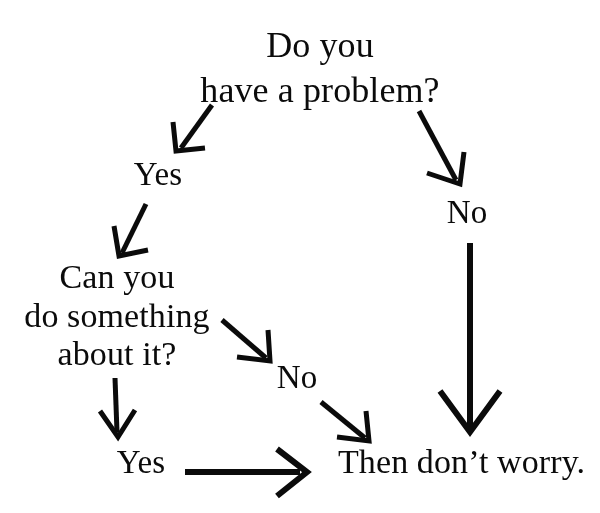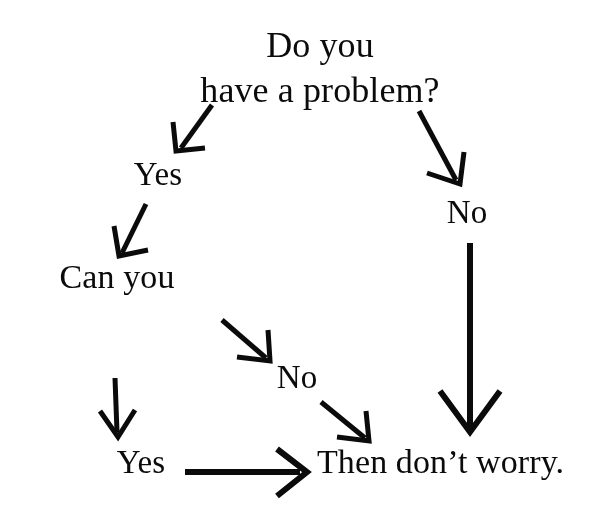--- a/index.html
+++ b/index.html
@@ -67,21 +67,21 @@
   }
 
   #node-yes-bottom {
     left: 141px;
     top: 445px;
     transform: translateX(-50%);
     font-size: 33px;
   }
 
   #node-outcome {
-    left: 317px;
+    left: 338px;
     top: 444px;
     font-size: 34px;
     text-align: center;
   }
 
   
   #arrow-layer {
     position: absolute;
     left: 0;
     top: 0;
@@ -152,20 +152,22 @@
   <div class="node" id="node-yes-top">
     <span class="node-line">Yes</span>
   </div>
 
   <div class="node" id="node-no-top">
     <span class="node-line">No</span>
   </div>
 
   <div class="node" id="node-action">
     <span class="node-line">Can you</span>
+    <span class="node-line">do something</span>
+    <span class="node-line">about it?</span>
   </div>
 
   <div class="node" id="node-no-mid">
     <span class="node-line">No</span>
   </div>
 
   <div class="node" id="node-yes-bottom">
     <span class="node-line">Yes</span>
   </div>
 

